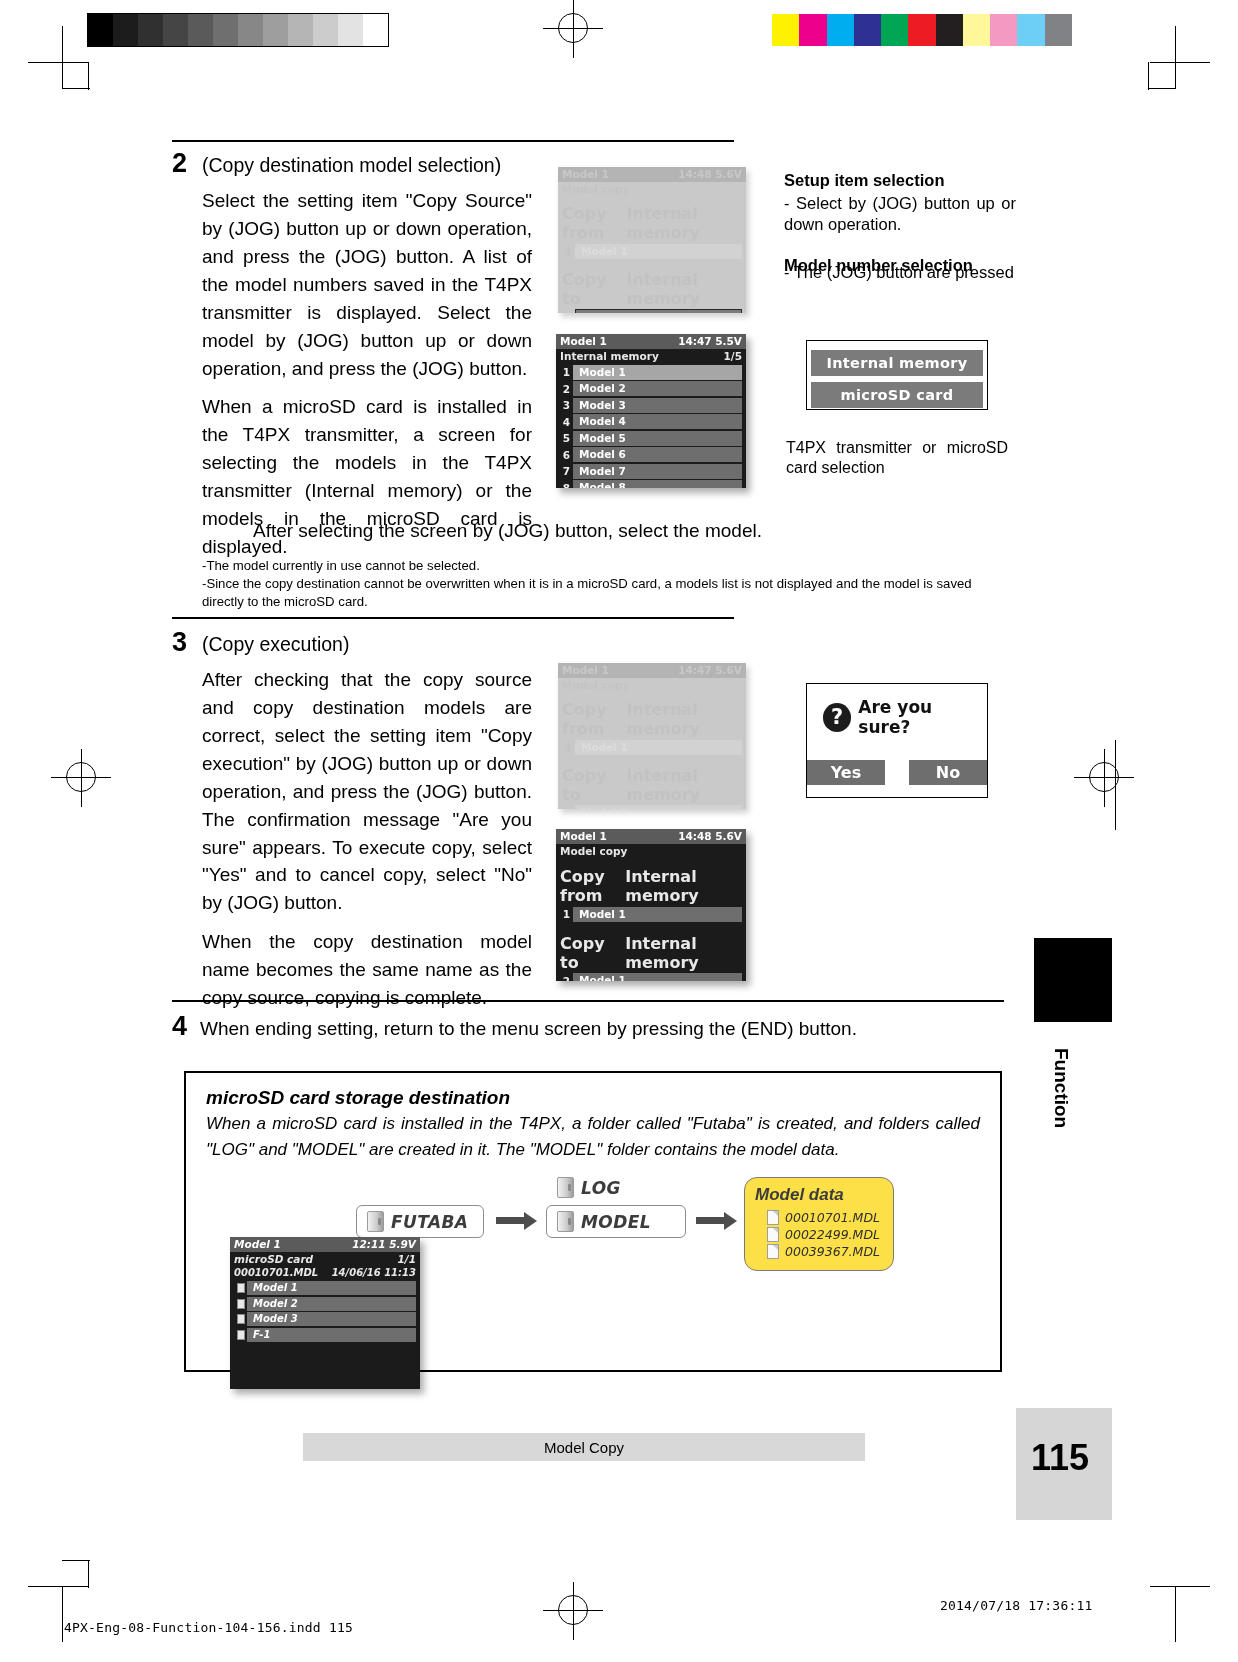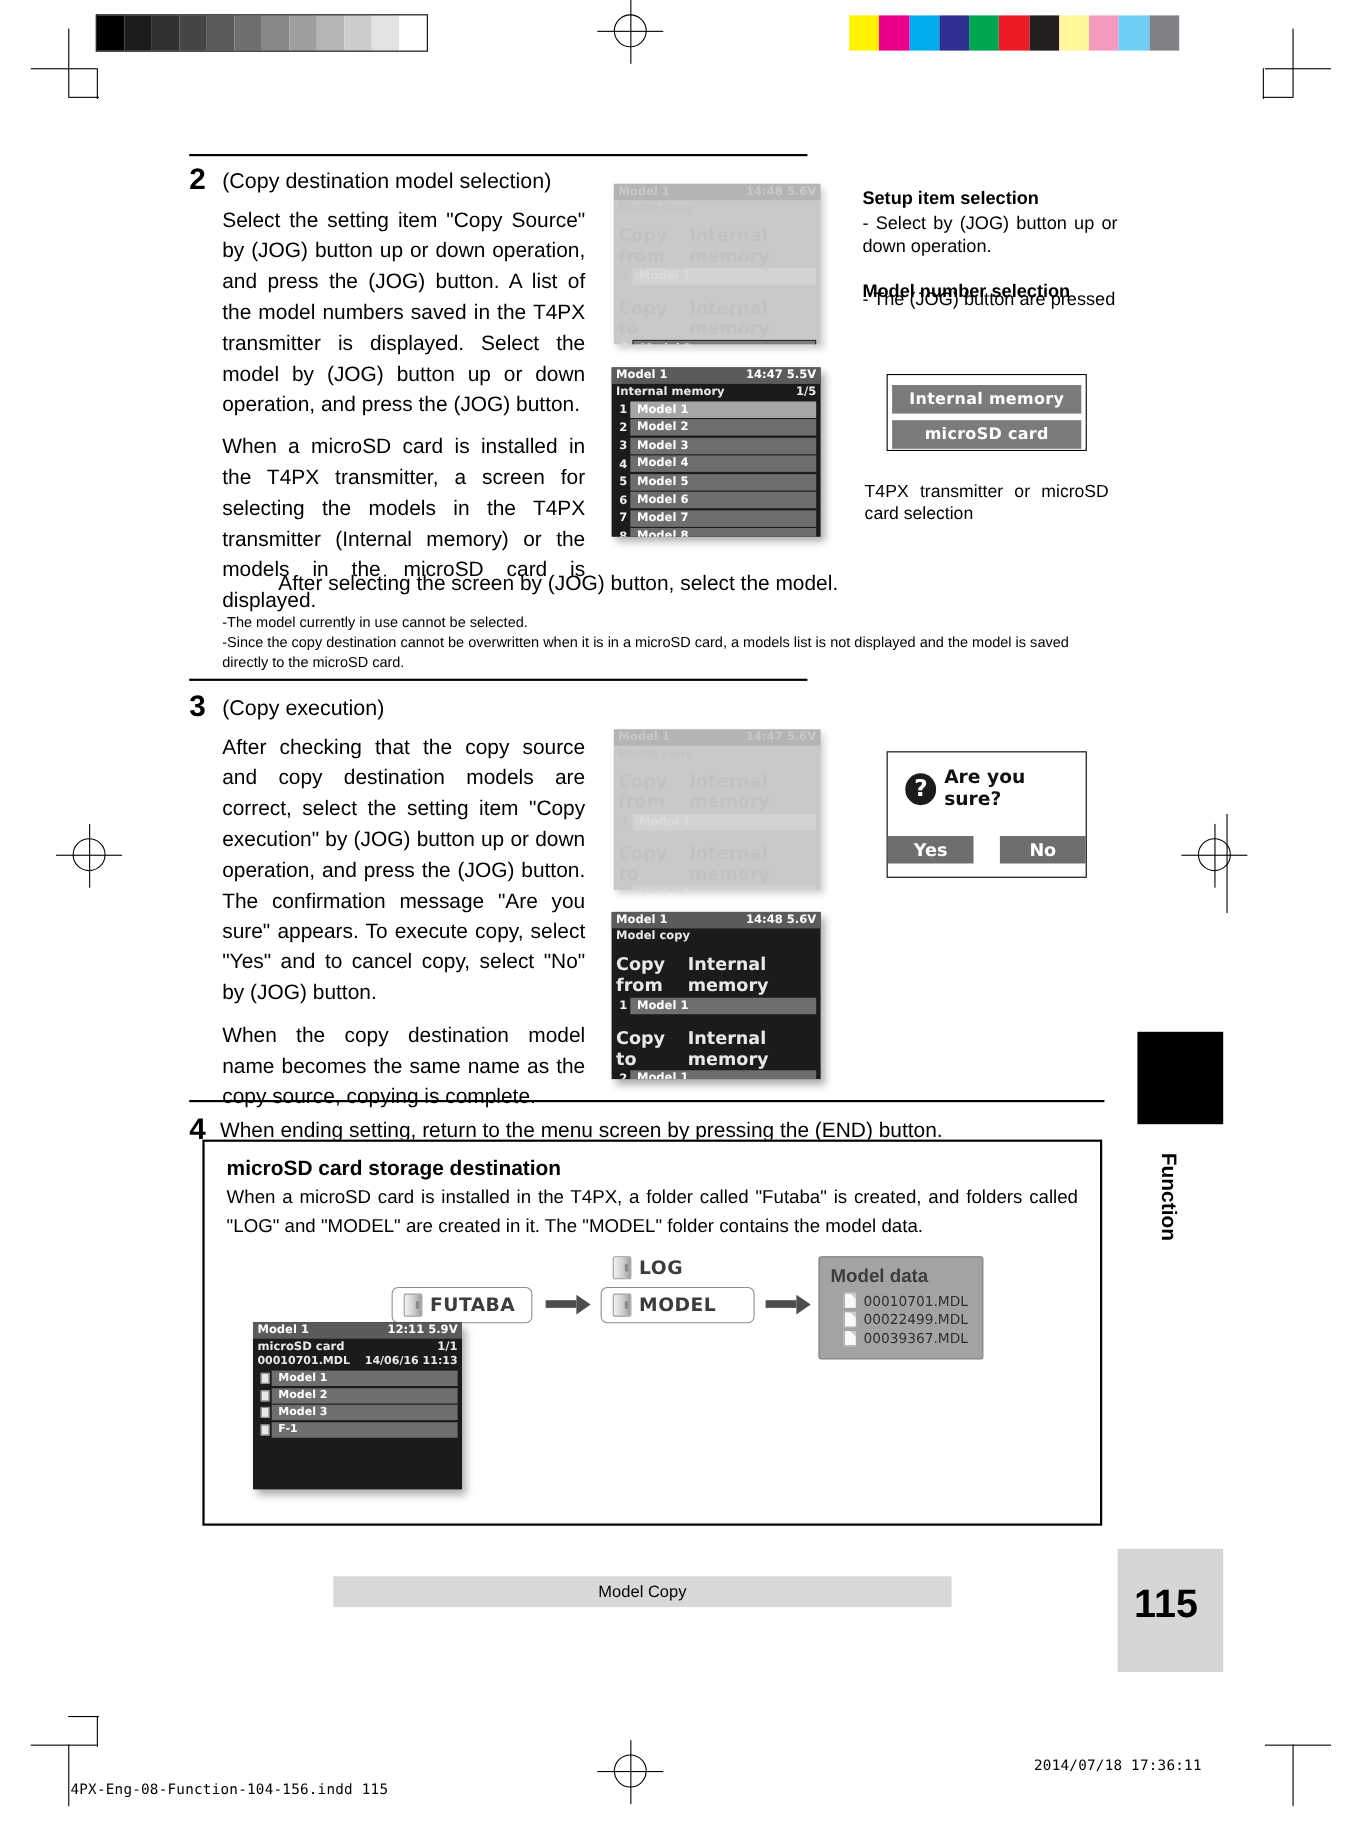--- a/index.html
+++ b/index.html
@@ -231,22 +231,22 @@
     border-top:9px solid transparent;
     border-bottom:9px solid transparent;
     border-left:13px solid #4d4d4d;
   }
   .arrow-tail {
     position:absolute; height:7px; background:#4d4d4d;
   }
 
   .model-data-box {
     position:absolute;
-    border:1.4px solid #7a7a7a; border-radius:3px;
-    background:#a3a3a3;
+    border:1.4px solid #7a7a7a; border-radius:13px;
+    background:#fde047;
     padding:7px 10px 9px 10px;
   }
   .model-data-box .mdtitle {
     font-size:17px; font-weight:bold; color:#3c3c3c;
     margin-bottom:5px;
   }
   .mdrow {
     display:flex; align-items:center; gap:6px;
     font-family:"DejaVu Sans", sans-serif;
     font-size:12.5px; color:#2f2f2f; margin:2px 0 2px 12px;
@@ -534,21 +534,21 @@
     <div class="confirm-btns">
       <div>Yes</div>
       <div>No</div>
     </div>
   </div>
 
   <div class="rule" style="left:172px;top:1000px;width:832px;"></div>
   <div class="step-num" style="left:172px;top:1013px;">4</div>
   <div class="wide-line" style="left:200px;top:1016px;width:800px;">When ending setting, return to the menu screen by pressing the (END) button.</div>
 
-  <div class="info-box" style="left:184px;top:1036px;width:818px;height:351px;">
+  <div class="info-box" style="left:184px;top:1071px;width:818px;height:301px;font-style:italic;">
     <div style="padding:14px 20px 0 20px;">
       <div class="info-title">microSD card storage destination</div>
       <p class="info-p">When a microSD card is installed in the T4PX, a folder called "Futaba" is created, and folders called "LOG" and "MODEL" are created in it. The "MODEL" folder contains the model data.</p>
     </div>
 
     <div class="loose-folder" style="left:371px;top:104px;">
       <span class="folder-ico"></span>
       <span>LOG</span>
     </div>
 

